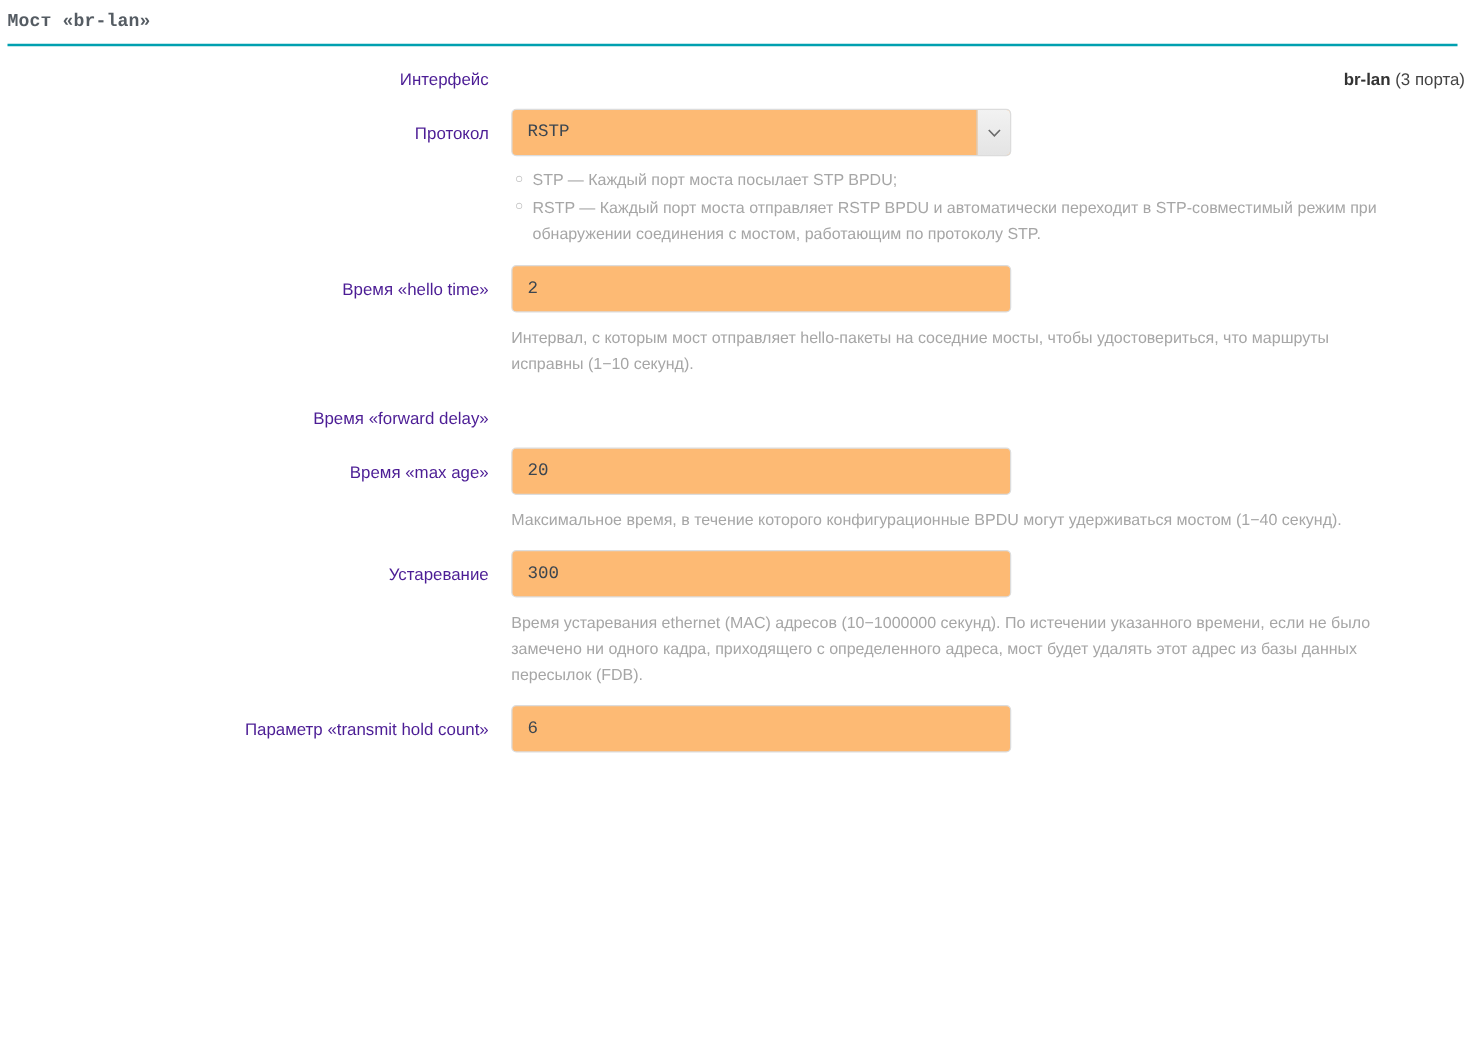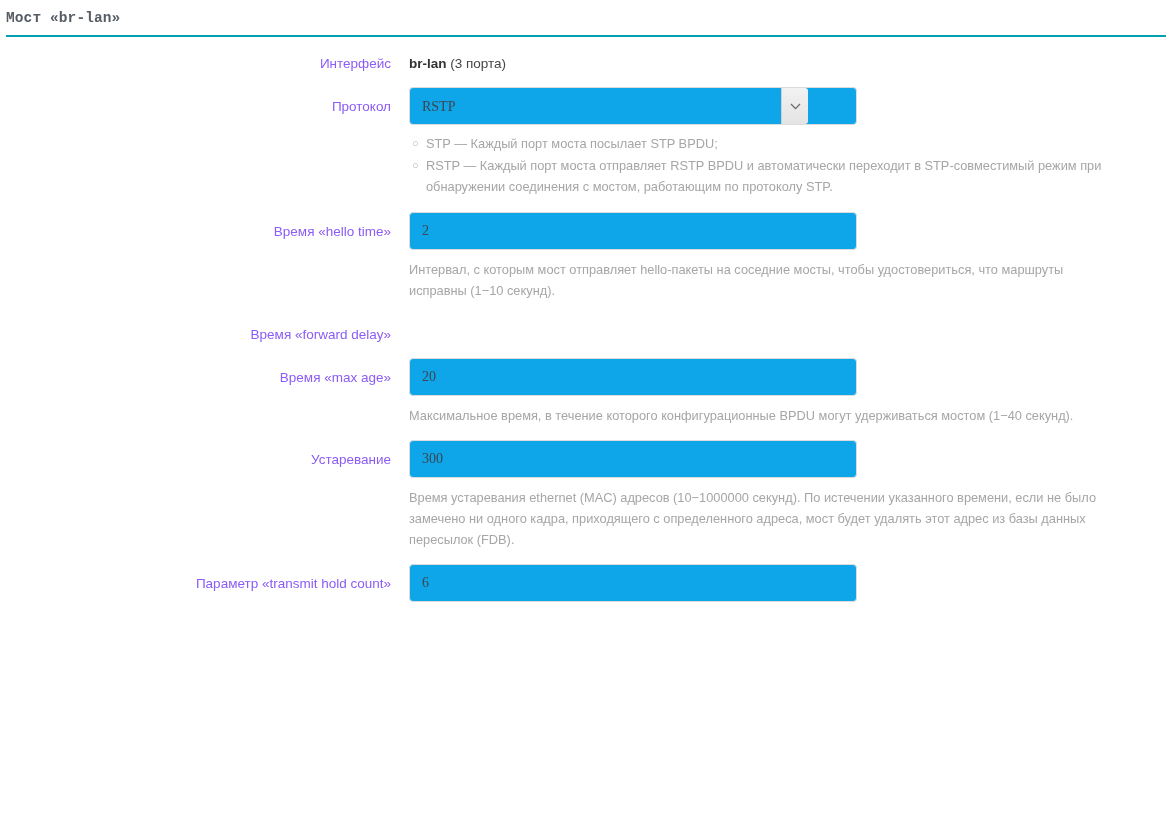--- a/index.html
+++ b/index.html
@@ -47,51 +47,52 @@
     display: flex;
     align-items: flex-start;
   }
   .label-col {
     width: 409px;
     min-width: 409px;
     text-align: right;
     padding-right: 18px;
     box-sizing: border-box;
     font-size: 13.5px;
-    color: #8b5cf6;
+    color: #4c1d95;
     line-height: 18px;
   }
   .field-col {
     flex: 1 1 auto;
     min-width: 0;
   }
 
   
   .row-static .label-col { padding-top: 2px; }
   .static-value {
     font-size: 13.5px;
     color: #444444;
     line-height: 18px;
     padding-top: 2px;
+    text-align: right;
   }
   .static-value .strong { font-weight: bold; color: #333333; }
 
   
   .row-control { margin-top: 14px; }
   .row-control .label-col { padding-top: 11px; }
 
   .control-input,
   .control-select {
     box-sizing: border-box;
-    width: 448px;
+    width: 400px;
     height: 38px;
     border: 1px solid #dcdcdc;
     border-radius: 4px;
-    background: #0ea5e9;
-    font-family: Liberation Serif, serif;
+    background: #fdba74;
+    font-family: Liberation Mono, monospace;
     font-size: 14px;
     color: #3c4650;
     padding: 0 12px;
     outline: none;
     display: block;
   }
 
   .select-wrap {
     position: relative;
     width: 400px;

